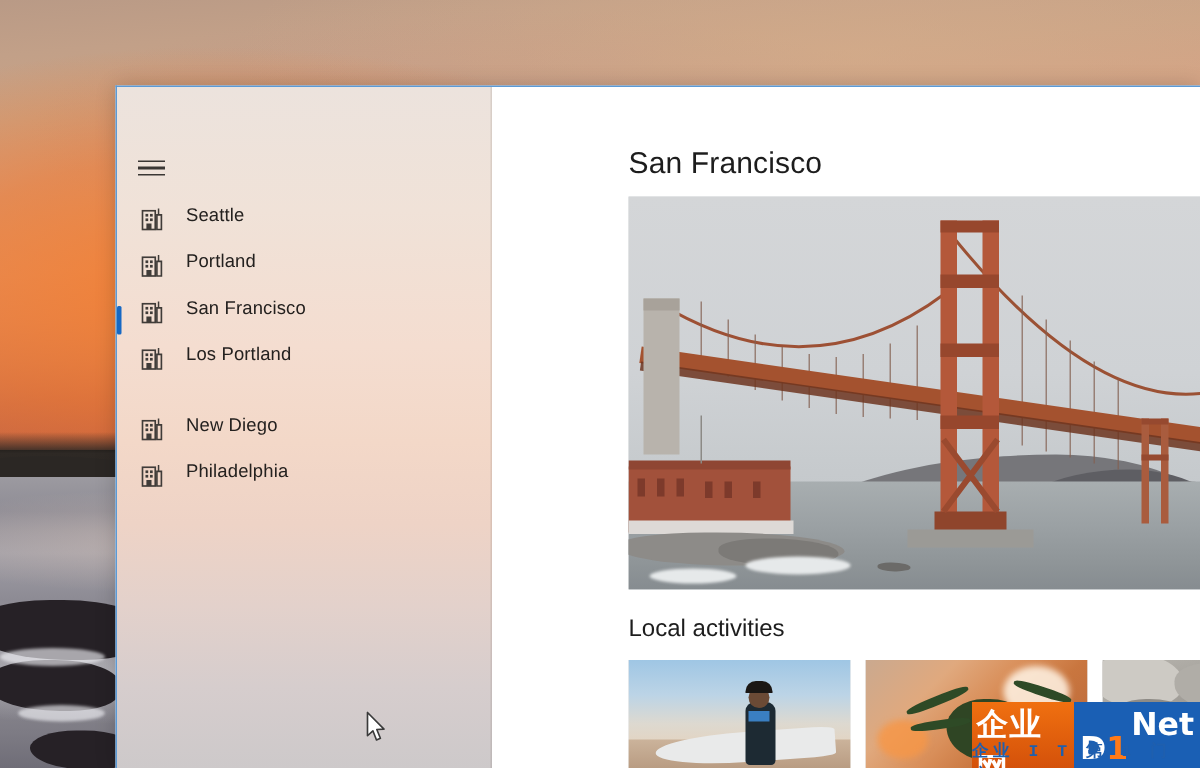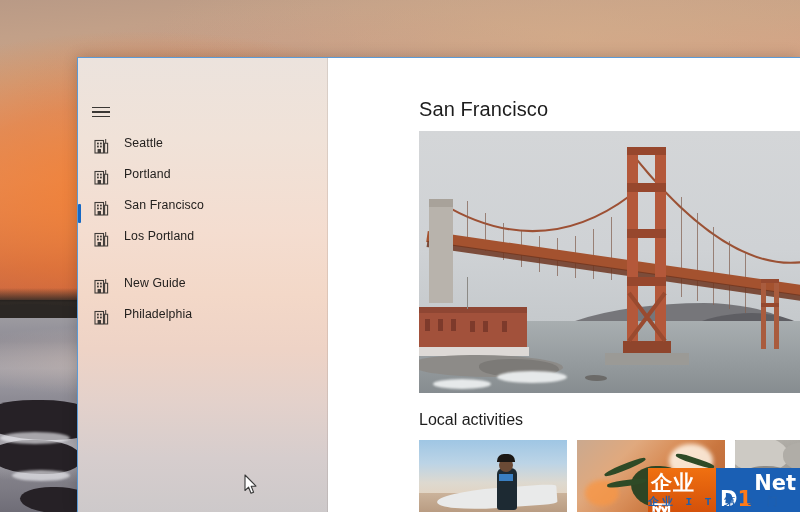--- a/index.html
+++ b/index.html
@@ -278,21 +278,21 @@
               <rect x="1" y="2.5" width="8.5" height="12.5" fill="none" stroke="currentColor" stroke-width="1.1"></rect>
               <rect x="3" y="4.6" width="1.8" height="1.8" fill="currentColor"></rect>
               <rect x="6" y="4.6" width="1.8" height="1.8" fill="currentColor"></rect>
               <rect x="3" y="7.6" width="1.8" height="1.8" fill="currentColor"></rect>
               <rect x="6" y="7.6" width="1.8" height="1.8" fill="currentColor"></rect>
               <rect x="3.6" y="11" width="3.4" height="4" fill="currentColor"></rect>
               <path d="M10.6 5.2 L13.6 5.2 L13.6 15 L10.6 15 Z" fill="none" stroke="currentColor" stroke-width="1.1"></path>
               <path d="M11.7 1 L11.7 5" stroke="currentColor" stroke-width="1"></path>
             </svg>
           </div>
-          <div class="navlabel">New Guide</div>
+          <div class="navlabel">New Diego</div>
         </div>
         <div class="navitem">
           <div class="navicon">
             <svg width="15" height="16" viewBox="0 0 15 16" aria-hidden="true" style="display:block">
               <rect x="1" y="2.5" width="8.5" height="12.5" fill="none" stroke="currentColor" stroke-width="1.1"></rect>
               <rect x="3" y="4.6" width="1.8" height="1.8" fill="currentColor"></rect>
               <rect x="6" y="4.6" width="1.8" height="1.8" fill="currentColor"></rect>
               <rect x="3" y="7.6" width="1.8" height="1.8" fill="currentColor"></rect>
               <rect x="6" y="7.6" width="1.8" height="1.8" fill="currentColor"></rect>
               <rect x="3.6" y="11" width="3.4" height="4" fill="currentColor"></rect>

